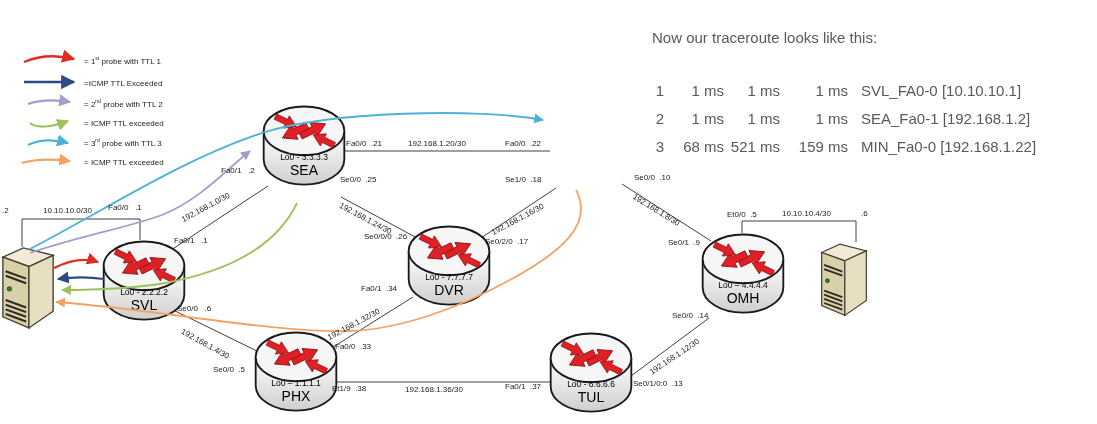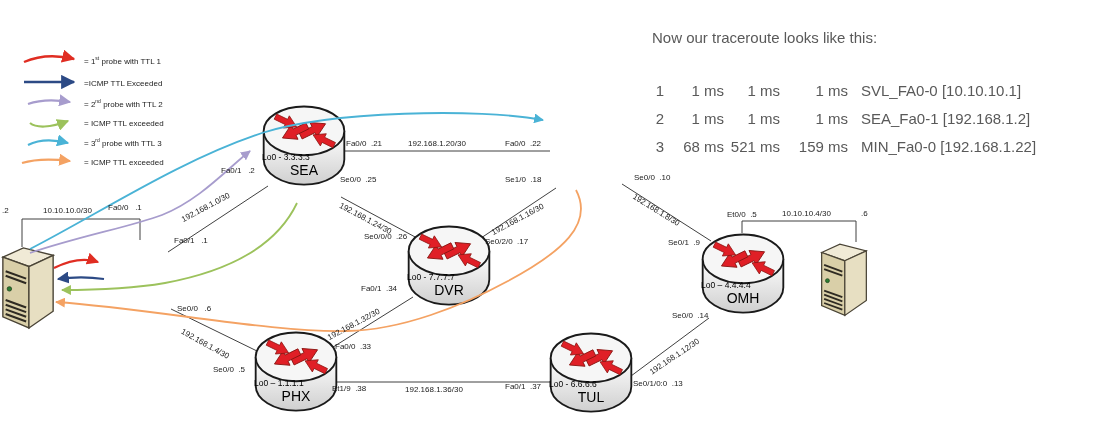--- a/index.html
+++ b/index.html
@@ -9,21 +9,21 @@
   #base-layer{z-index:1;}
   .router,.pc{z-index:2;}
   #flow-layer{z-index:3;pointer-events:none;}
   .lbl,.legend-label,.trace-title,.trace{z-index:4;}
 
   .lbl{position:absolute;font-size:8px;color:#1a1a1a;white-space:pre;line-height:9px;}
   .rot{transform-origin:0 0;}
 
   .router{position:absolute;width:84px;height:88px;}
   .router > svg{position:absolute;left:0;top:0;width:84px;height:84px;}
-  .router-lo{position:absolute;left:0;top:48px;width:100%;
+  .router-lo{position:absolute;left:0;top:48px;width:100%;text-align:center;
              font-size:8.5px;color:#000;white-space:pre;}
   .router-name{position:absolute;left:0;top:58px;width:100%;text-align:center;
                font-size:14px;color:#000;}
 
   .pc{position:absolute;}
 
   .legend-label{position:absolute;font-size:8px;color:#222;white-space:pre;}
   .legend-label sup{font-size:5px;}
 
   .trace-title{position:absolute;left:652px;top:20px;font-size:15px;color:#595959;margin-top:9px;}
@@ -87,20 +87,27 @@
     <path class="link" d="M631,376 L709,318"></path>
   </svg>
 
   <div class="router" style="left:262px;top:104px">
     <svg viewBox="0 0 100 100">
         <use href="#router-sym"></use>
       </svg>
     <div class="router-lo">Lo0 - 3.3.3.3</div>
     <div class="router-name">SEA</div>
   </div>
+  <div class="router" style="left:102px;top:239px">
+    <svg viewBox="0 0 100 100">
+        <use href="#router-sym"></use>
+      </svg>
+    <div class="router-lo">Lo0 - 2.2.2.2</div>
+    <div class="router-name">SVL</div>
+  </div>
   <div class="router" style="left:407px;top:224px">
     <svg viewBox="0 0 100 100">
         <use href="#router-sym"></use>
       </svg>
     <div class="router-lo">Lo0 - 7.7.7.7</div>
     <div class="router-name">DVR</div>
   </div>
   <div class="router" style="left:254px;top:330px">
     <svg viewBox="0 0 100 100">
         <use href="#router-sym"></use>

